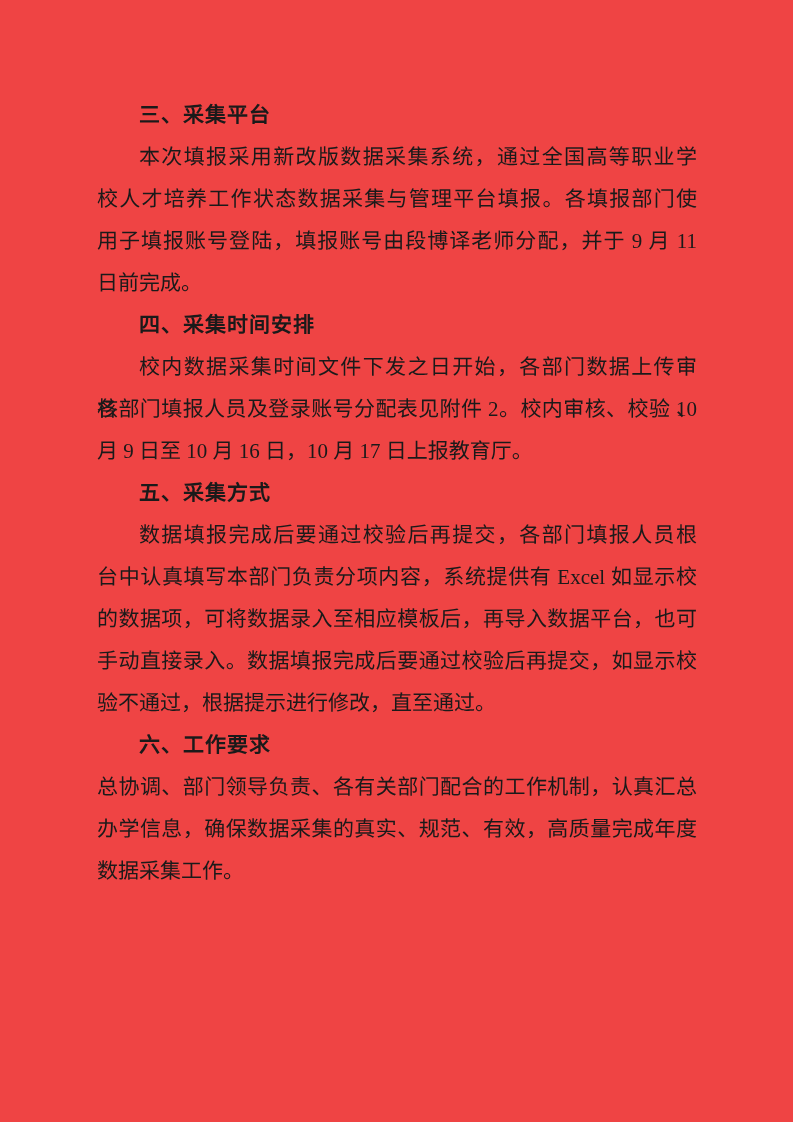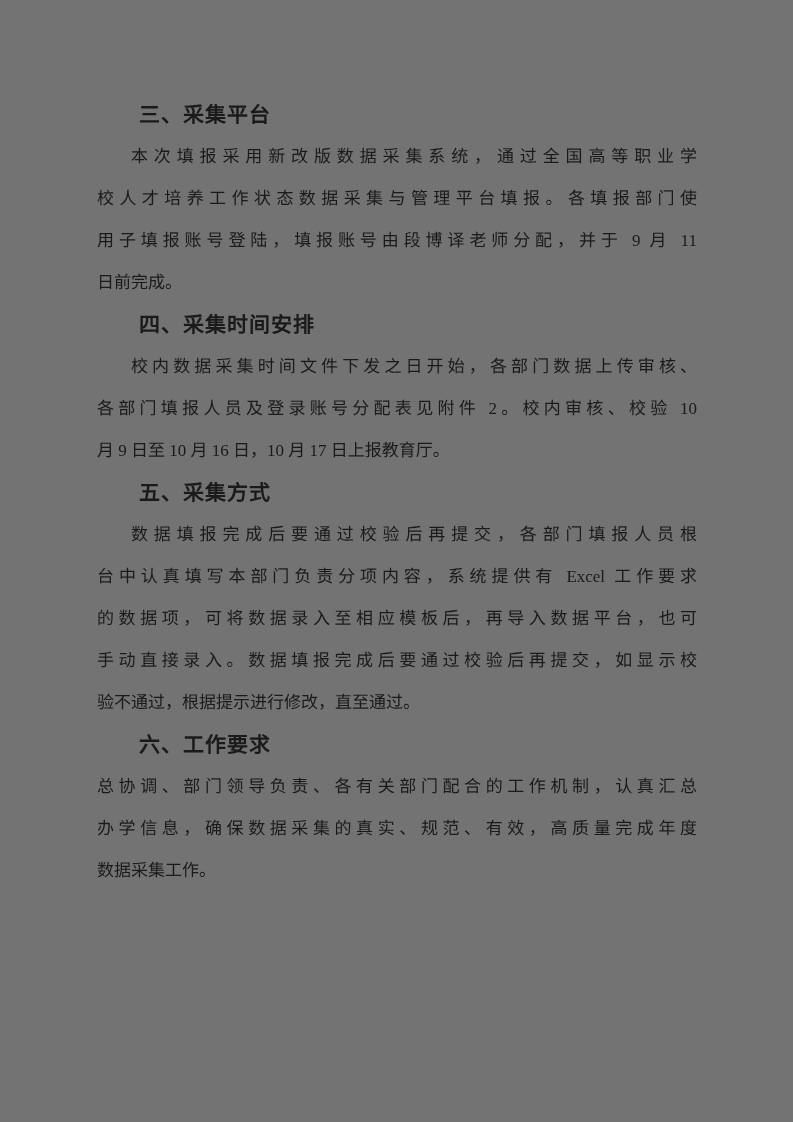--- a/index.html
+++ b/index.html
@@ -4,35 +4,35 @@
 <style>
   html, body {
     margin: 0;
     padding: 0;
     background: #ffffff;
   }
   .page {
     position: relative;
     width: 793px;
     height: 1122px;
-    background: #737373;
+    background: #ef4444;
     overflow: hidden;
     font-family: "Liberation Serif", "DejaVu Serif", serif;
     color: #1a1a1a;
   }
   .content {
     position: absolute;
     top: 94px;
     left: 97px;
     width: 600px;
   }
   .line {
     height: 42px;
     line-height: 42px;
-    font-size: 17px;
+    font-size: 21px;
     white-space: nowrap;
     text-align: justify;
     text-align-last: justify;
     white-space: normal;
   }
   .line.first {
     text-indent: 2em;
   }
   .line.end {
     text-align: left;
@@ -67,21 +67,21 @@
     <section>
       <div class="heading">四、采集时间安排</div>
       <div class="line first">校内数据采集时间文件下发之日开始，各部门数据上传审核、</div>
       <div class="line">各部门填报人员及登录账号分配表见附件 2。校内审核、校验 10</div>
       <div class="line end">月 9 日至 10 月 16 日，10 月 17 日上报教育厅。</div>
     </section>
 
     <section>
       <div class="heading">五、采集方式</div>
       <div class="line first">数据填报完成后要通过校验后再提交，各部门填报人员根</div>
-      <div class="line">台中认真填写本部门负责分项内容，系统提供有 Excel 工作要求</div>
+      <div class="line">台中认真填写本部门负责分项内容，系统提供有 Excel 如显示校</div>
       <div class="line">的数据项，可将数据录入至相应模板后，再导入数据平台，也可</div>
       <div class="line">手动直接录入。数据填报完成后要通过校验后再提交，如显示校</div>
       <div class="line end">验不通过，根据提示进行修改，直至通过。</div>
     </section>
 
     <section>
       <div class="heading">六、工作要求</div>
       <div class="line">总协调、部门领导负责、各有关部门配合的工作机制，认真汇总</div>
       <div class="line">办学信息，确保数据采集的真实、规范、有效，高质量完成年度</div>
       <div class="line end">数据采集工作。</div>

